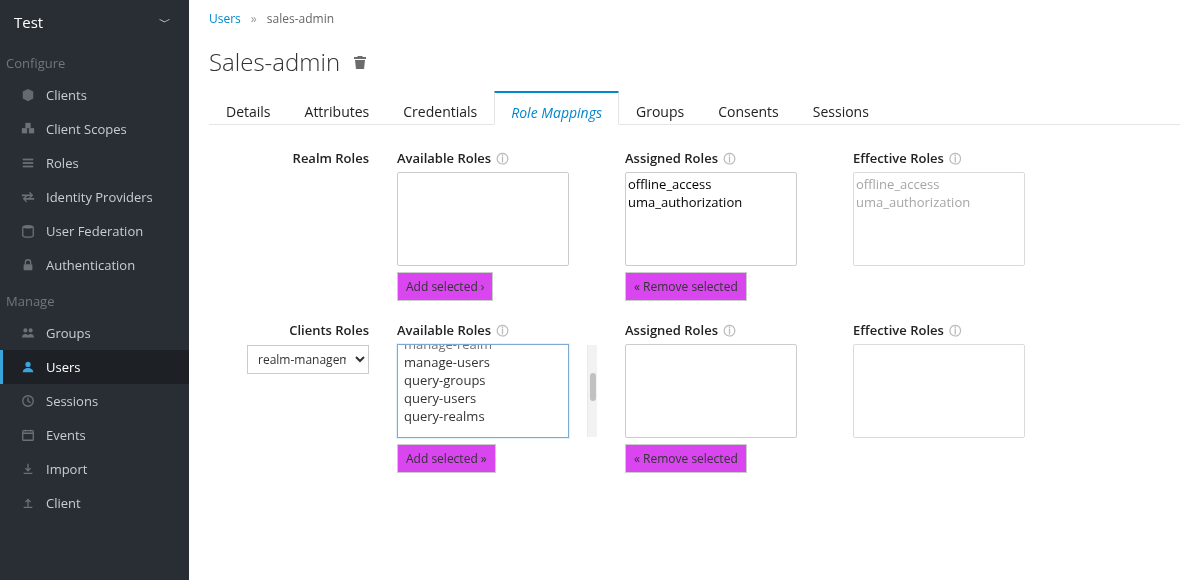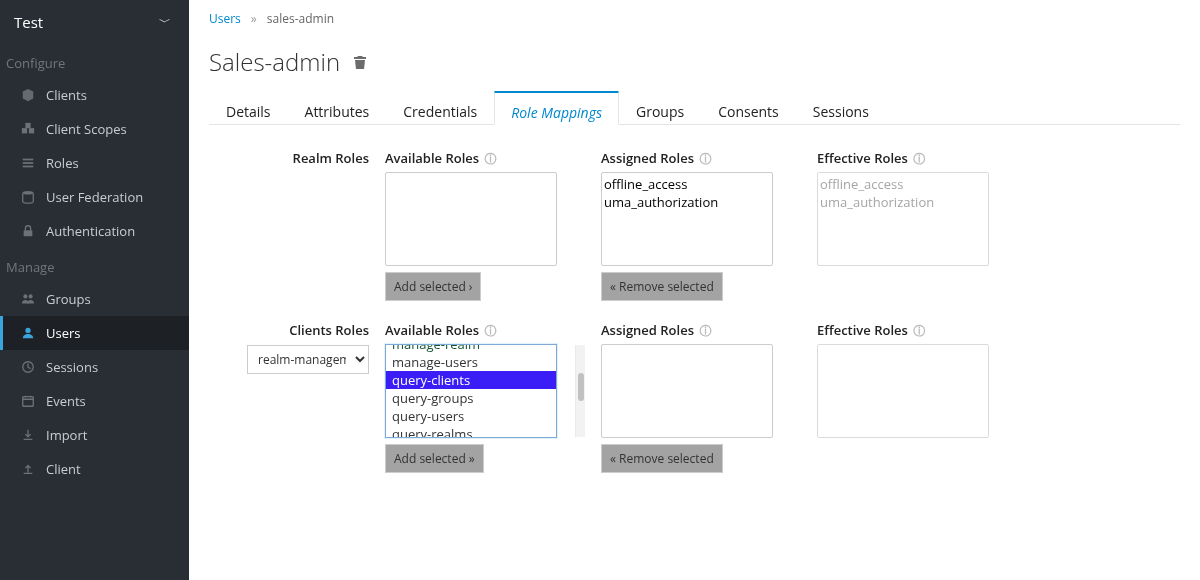--- a/index.html
+++ b/index.html
@@ -112,21 +112,21 @@
   border-bottom: 1px solid #fff;
   background: #fff;
   border-radius: 1px 1px 0 0;
   font-style: italic;
 }
 
 
 .roles-grid {
   display: grid;
   grid-template-columns: 160px 200px 200px 200px;
-  column-gap: 16px;
+  column-gap: 28px;
   align-items: start;
 }
 .rhdr {
   font-weight: 600;
   font-size: 13px;
   color: #222;
   text-align: right;
   padding-top: 0;
 }
 .col-label {
@@ -150,21 +150,21 @@
   outline: none;
   background: #fff;
 }
 select.multi.disabled {
   color: #8a8a8a;
   background: #fff;
 }
 .btn {
   margin-top: 6px;
   border: 1px solid #ccc;
-  background: #a3a3a3;
+  background: #d946ef;
   color: #333;
   font-size: 12px;
   padding: 5px 8px;
   cursor: pointer;
   font-family: inherit;
 }
 select.dropdown {
   width: 122px;
   border: 1px solid #ccc;
   background: #fff;
@@ -201,21 +201,21 @@
   height: 94px;
   border: 1px solid #7faad6;
   box-shadow: 0 0 0 1px rgba(57,165,220,.15);
   background: #fff;
   overflow: hidden;
   font-size: 13px;
   position: relative;
 }
 .listbox .opt { padding: 0 6px; line-height: 18px; white-space: nowrap; cursor: pointer; }
 .listbox .opt.sel { background: #3b1ef6; color: #fff; }
-.listbox .cut { color: #14532d; }
+.listbox .cut { color: #737373; }
 </style>
 </head>
 <body>
 
 <div class="layout">
 
   <aside class="sidebar">
     <div class="realm-switch">
       <span>Test</span>
       <span class="chev">﹀</span>
@@ -254,20 +254,30 @@
         <svg viewBox="0 0 16 16" width="14" height="14" fill="currentColor">
               <rect x="2" y="3" width="12" height="2"></rect>
               <rect x="2" y="7" width="12" height="2"></rect>
               <rect x="2" y="11" width="12" height="2"></rect>
             </svg>
       </span>
       <span>Roles</span>
     </div>
       </div>
 
+    <div class="side-item-wrap">
+        <div class="side-item">
+      <span class="icon">
+        <svg viewBox="0 0 16 16" width="14" height="14" fill="currentColor">
+              <path d="M1 5h10l-2-2 1-1 4 4-4 4-1-1 2-2H1zM15 11H5l2 2-1 1-4-4 4-4 1 1-2 2h10z"></path>
+            </svg>
+      </span>
+      <span>Identity Providers</span>
+    </div>
+      </div>
 
     <div class="side-item-wrap">
         <div class="side-item">
       <span class="icon">
         <svg viewBox="0 0 16 16" width="14" height="14" fill="currentColor">
               <ellipse cx="8" cy="3" rx="6" ry="2"></ellipse>
               <path d="M2 3v10c0 1.1 2.7 2 6 2s6-.9 6-2V3" fill="none" stroke="currentColor" stroke-width="1.5"></path>
             </svg>
       </span>
       <span>User Federation</span>
@@ -433,21 +443,20 @@
 
       <div>
         <div class="col-label">
           <span>Available Roles</span>
           <span class="help">ⓘ</span>
         </div>
         <div class="scroll-wrap">
           <div class="listbox" id="client-available-listbox">
               <div class="opt cut" style="margin-top: -10px;">manage-realm</div>
               <div class="opt">manage-users</div>
-              <div class="opt sel">query-clients</div>
               <div class="opt">query-groups</div>
               <div class="opt">query-users</div>
               <div class="opt">query-realms</div>
             </div>
           <div class="fake-scroll">
               <div class="thumb"></div>
             </div>
         </div>
         <button class="btn">Add selected »</button>
       </div>

